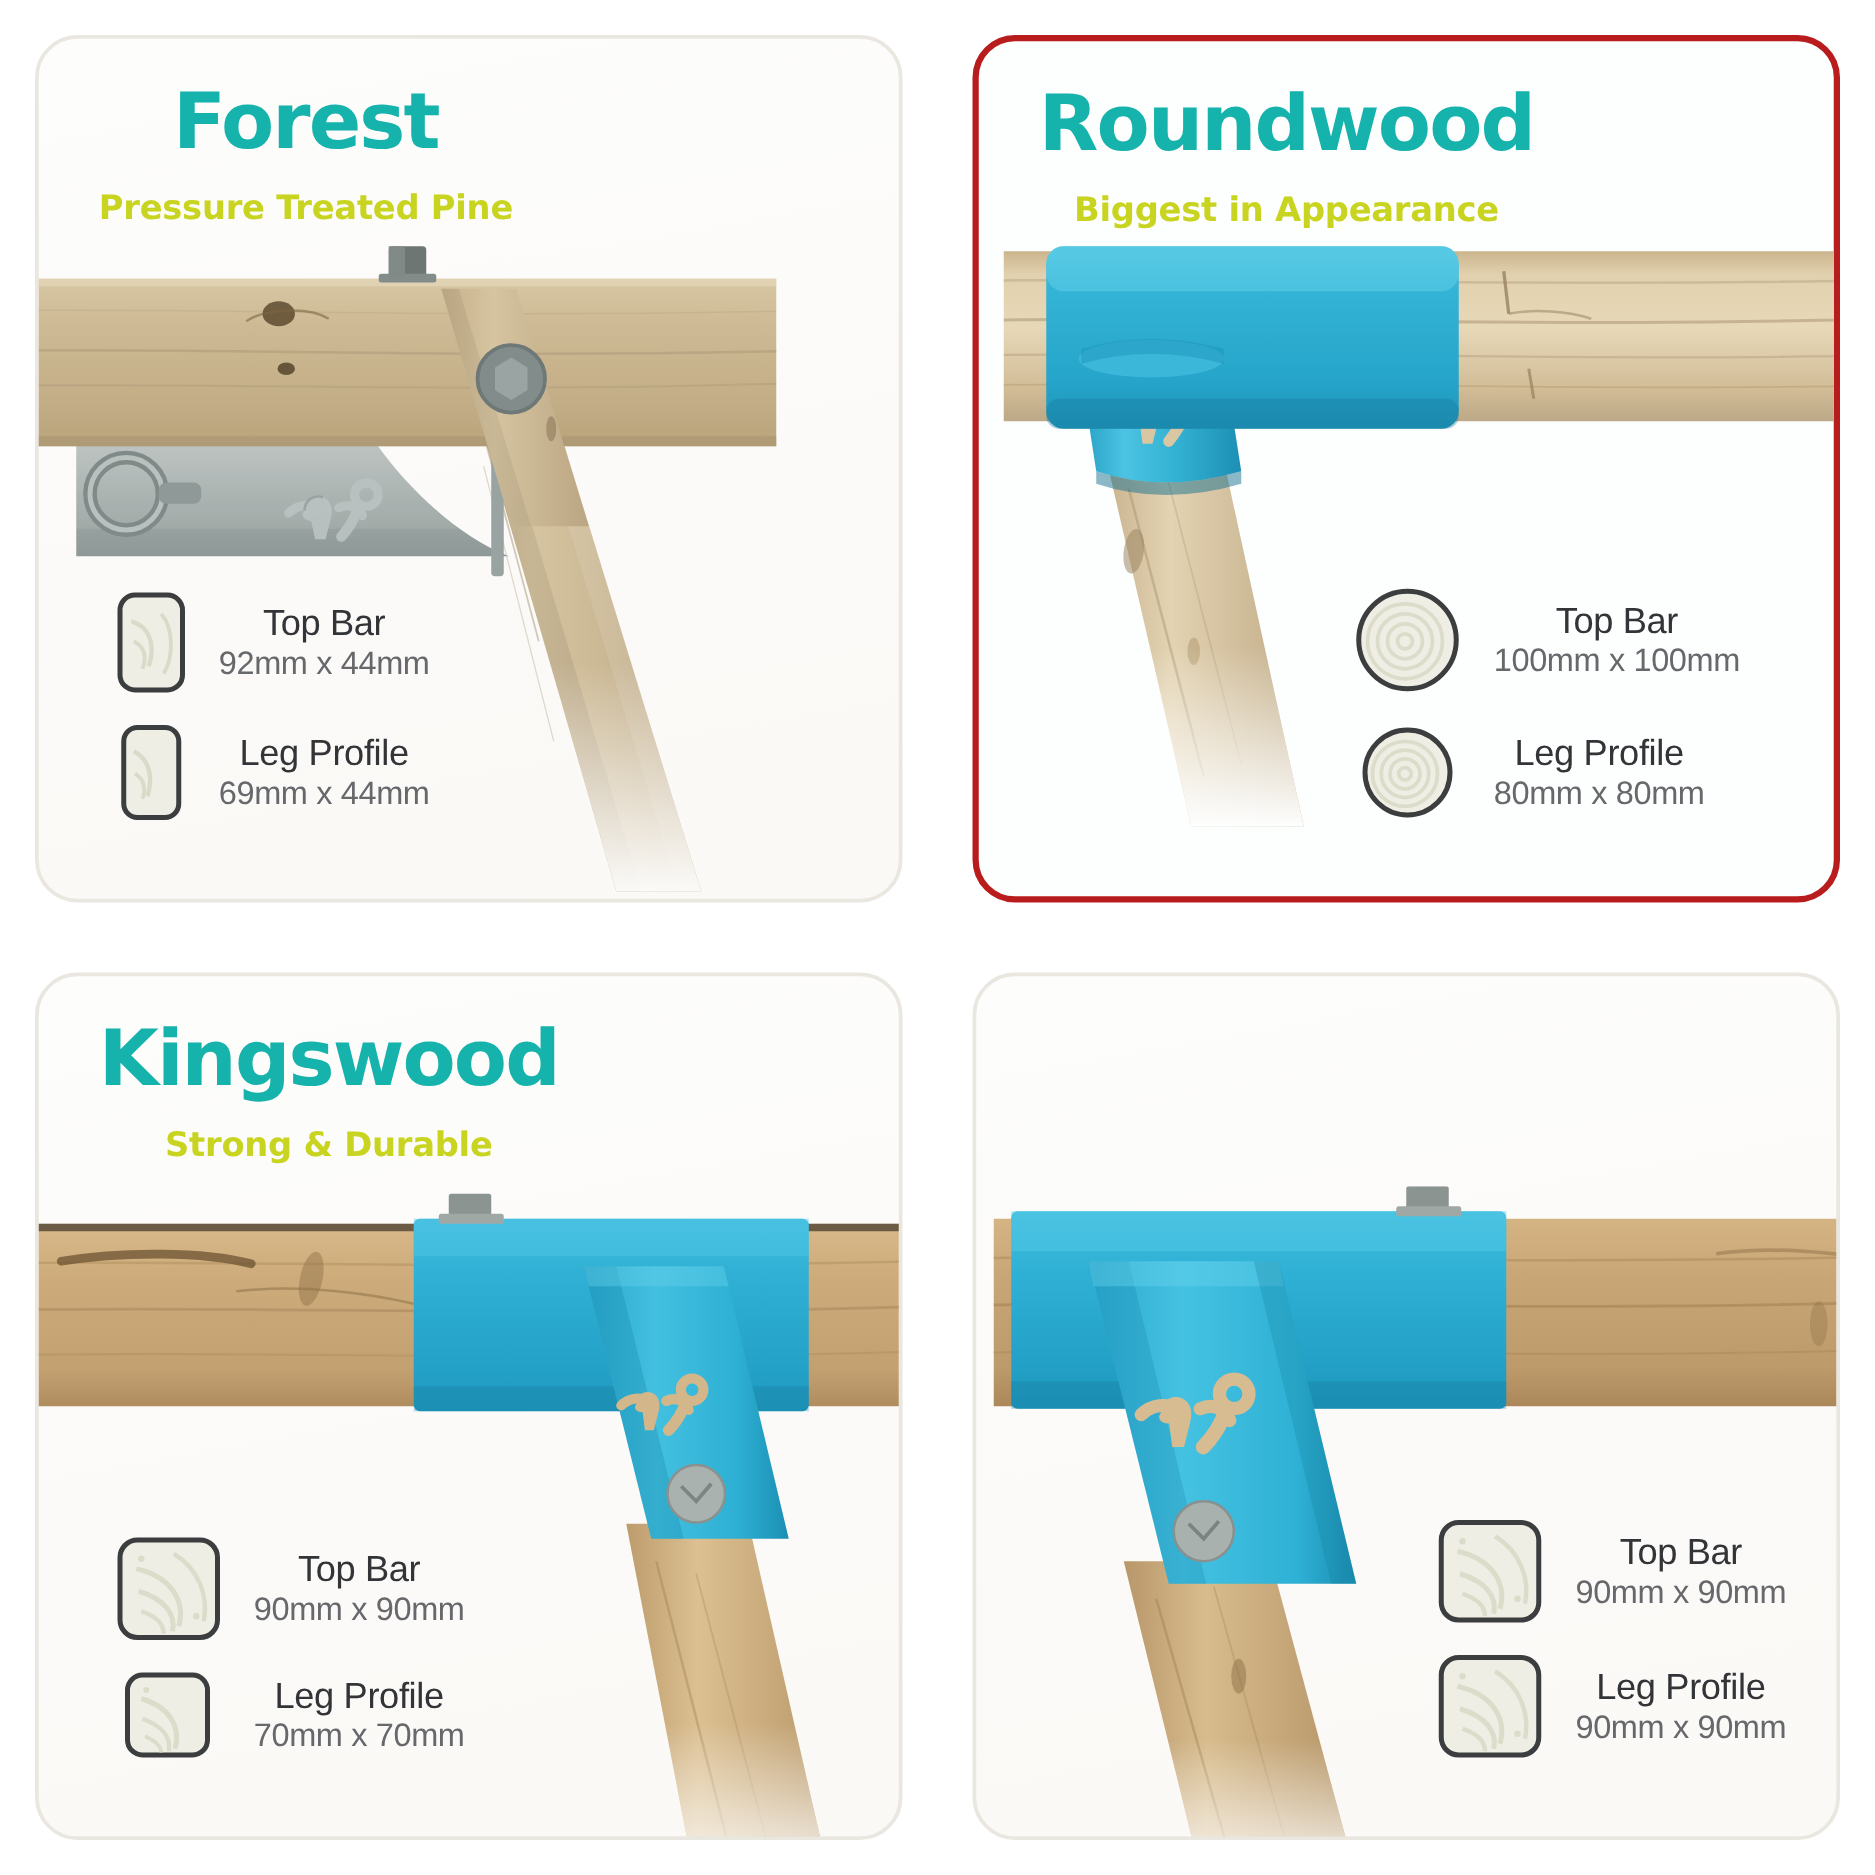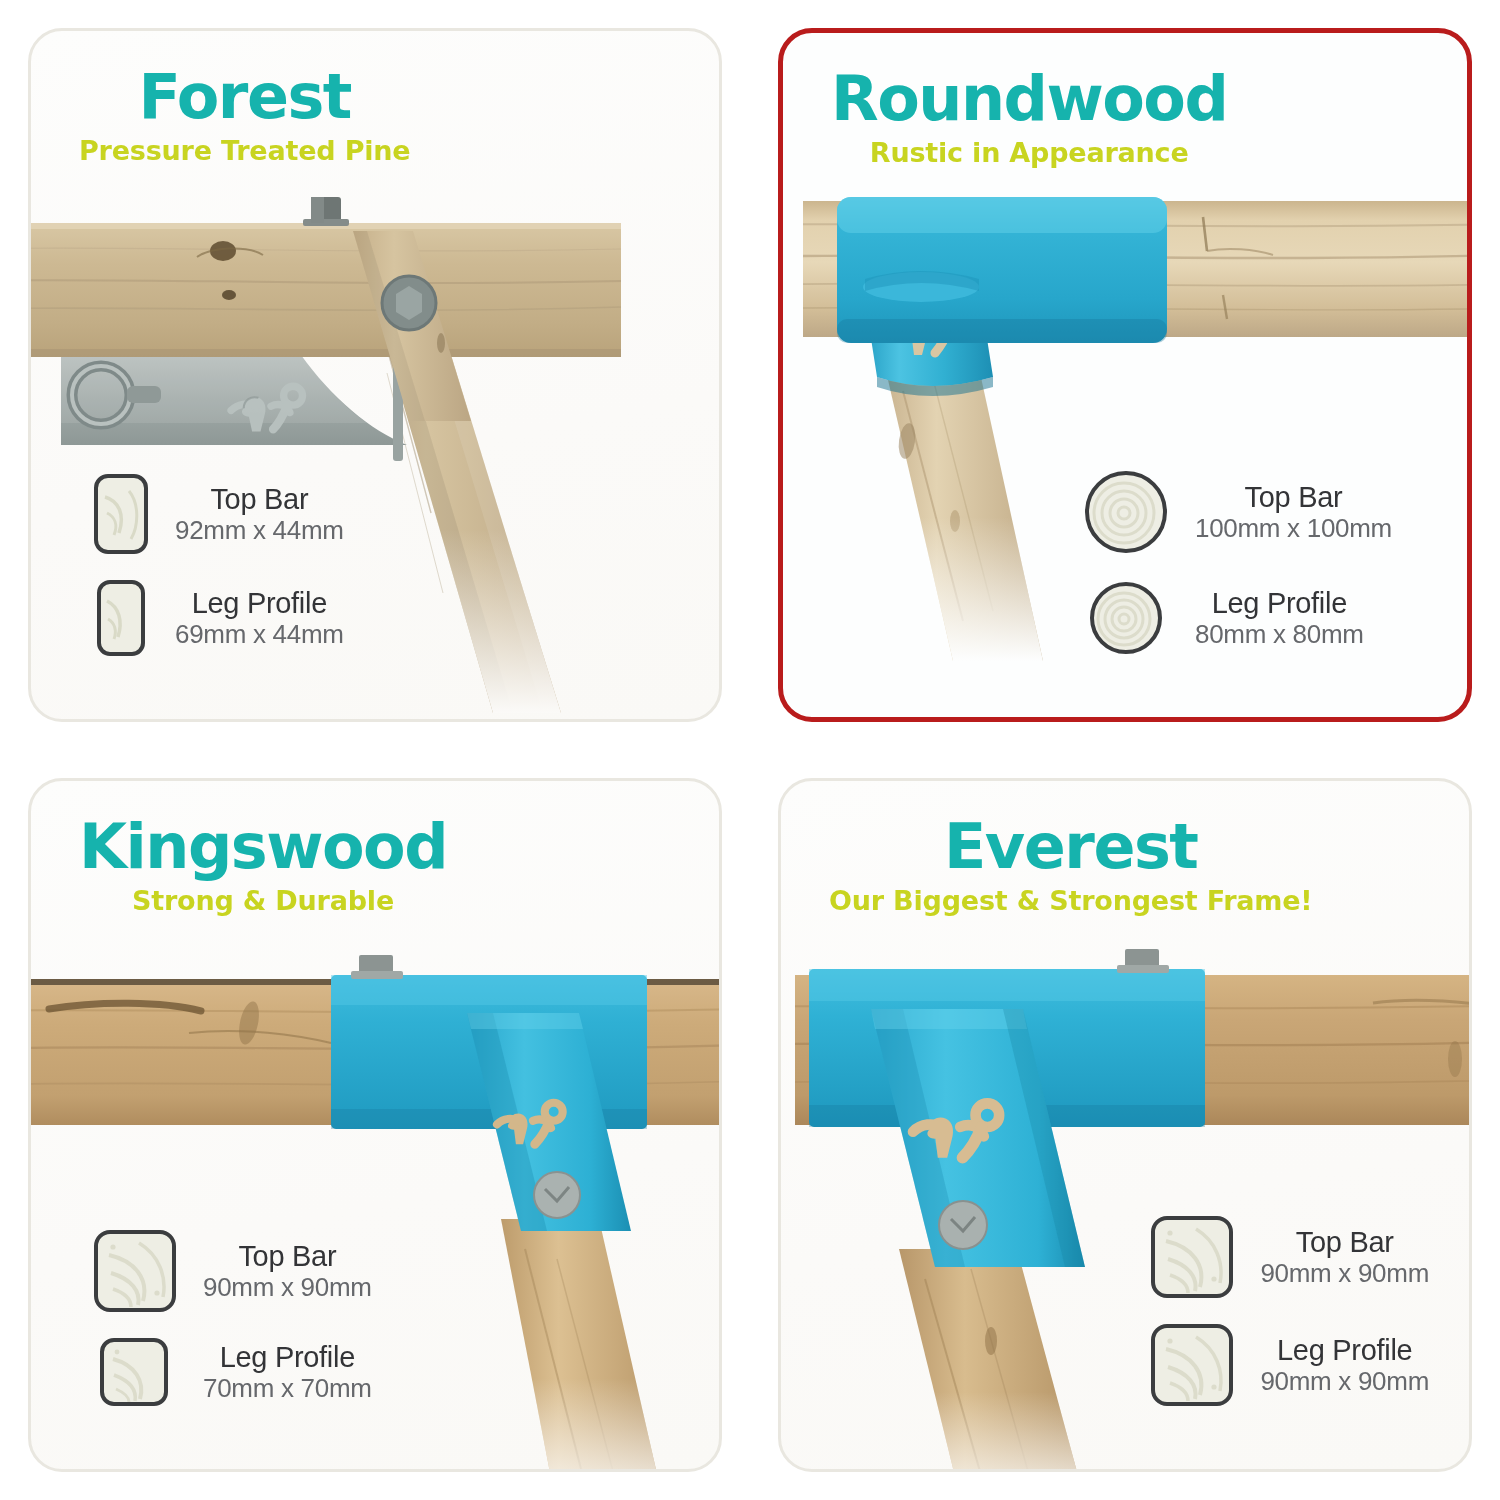--- a/index.html
+++ b/index.html
@@ -37,21 +37,21 @@
   .hdr { position: absolute; left: 48px; top: 34px; z-index: 40; }
   .title {
     font-size: 62px;
     font-weight: 700;
     letter-spacing: -1.5px;
     color: #16b3ad;
     line-height: 1.04;
     font-family: "DejaVu Sans", sans-serif;
   }
   .subtitle {
-    margin-top: 6px;
+    margin-top: 22px;
     font-size: 27px;
     font-weight: 700;
     letter-spacing: -0.2px;
     color: #c8d420;
     font-family: "DejaVu Sans", sans-serif;
   }
 
   
   .specs { position: absolute; z-index: 45; }
   .specs.left  { left: 62px;  bottom: 62px; }
@@ -287,21 +287,21 @@
             <rect x="34" y="6" width="330" height="36" rx="14" fill="#5fcde8" opacity="0.55"></rect>
             <rect x="34" y="128" width="330" height="24" rx="10" fill="#17769a" opacity="0.35"></rect>
             <ellipse cx="118" cy="96" rx="58" ry="15" fill="#3bb7da"></ellipse>
             <path d="M62 88 Q118 72 176 88 L176 100 Q118 84 62 100 Z" fill="#1d93b8" opacity="0.45"></path>
           </g>
         </svg>
       </div>
 
       <div class="hdr">
         <div class="title">Roundwood</div>
-        <div class="subtitle">Rustic in Appearance</div>
+        <div class="subtitle">Biggest in Appearance</div>
       </div>
 
       <div class="specs rw">
         <div class="spec-row">
           <span class="ico">
             <svg width="86" height="86" viewBox="0 0 86 86">
               <circle cx="43" cy="43" r="39" fill="#eeeee4" stroke="#3b3d3f" stroke-width="4"></circle>
               <circle cx="41" cy="44" r="30" fill="none" stroke="#dcdccb" stroke-width="3"></circle>
               <circle cx="41" cy="44" r="22" fill="none" stroke="#dcdccb" stroke-width="3"></circle>
               <circle cx="41" cy="44" r="14" fill="none" stroke="#dcdccb" stroke-width="3"></circle>
@@ -532,24 +532,20 @@
               <path d="M58 22 C54 33 48 42 42 48" stroke="#d7bc92" stroke-width="10" fill="none" stroke-linecap="round"></path>
             </g>
 
             <circle cx="168" cy="276" r="24" fill="#a9b1af"></circle>
             <circle cx="168" cy="276" r="24" fill="none" stroke="#89918f" stroke-width="2"></circle>
             <path d="M156 270 L168 282 L180 268" stroke="#7c8482" stroke-width="3" fill="none"></path>
           </g>
         </svg>
       </div>
 
-      <div class="hdr">
-        <div class="title">Everest</div>
-        <div class="subtitle">Our Biggest &amp; Strongest Frame!</div>
-      </div>
 
       <div class="specs right">
         <div class="spec-row">
           <span class="ico">
             <svg width="84" height="84" viewBox="0 0 84 84">
               <rect x="3" y="3" width="78" height="78" rx="14" fill="#eeeee4" stroke="#3b3d3f" stroke-width="4"></rect>
               <path d="M16 26 C42 32 56 50 50 72" stroke="#dcdccb" stroke-width="4" fill="none"></path>
               <path d="M18 44 C38 50 48 62 45 76" stroke="#dcdccb" stroke-width="4" fill="none"></path>
               <path d="M20 60 C32 64 38 70 38 78" stroke="#dcdccb" stroke-width="3.5" fill="none"></path>
               <path d="M46 14 C66 26 74 48 70 68" stroke="#dcdccb" stroke-width="3.5" fill="none"></path>

